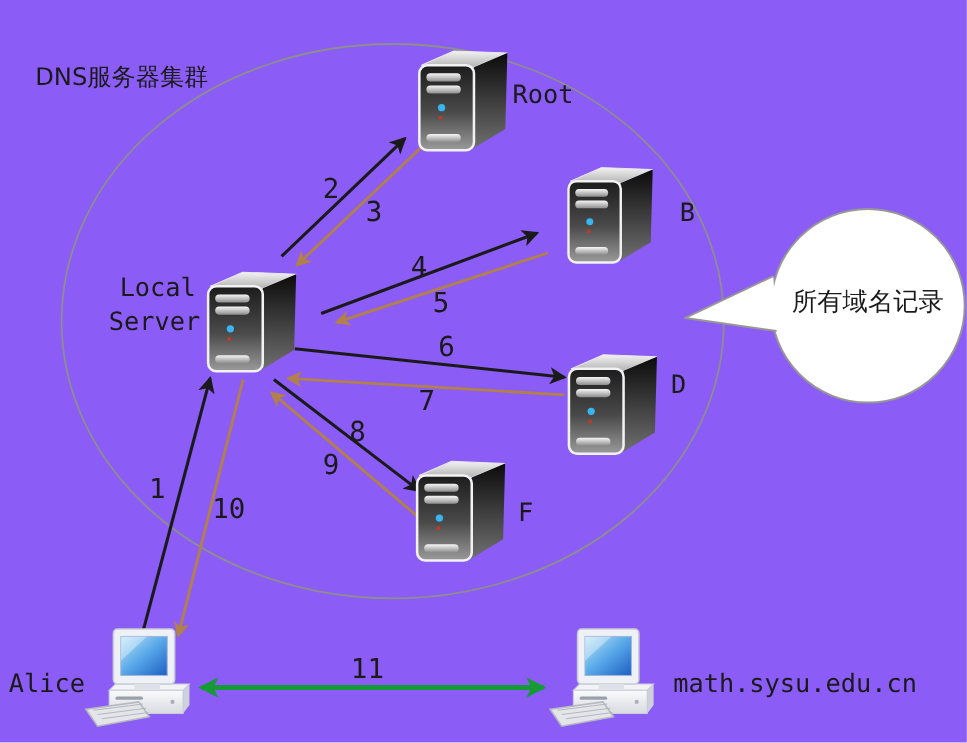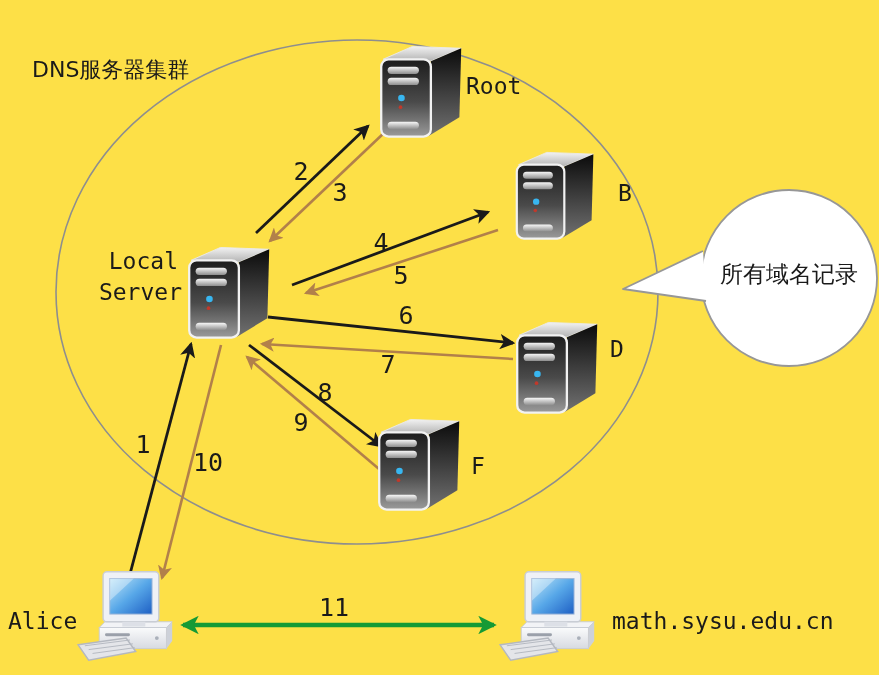--- a/index.html
+++ b/index.html
@@ -1,17 +1,17 @@
 <!DOCTYPE html>
 <html><head>
 <meta charset="utf-8">
 <style>
   html,body{margin:0;padding:0;background:#ffffff;}
   .canvas{
-    position:relative;width:879px;height:675px;background:#fde047;overflow:hidden;
+    position:relative;width:879px;height:675px;background:#8b5cf6;overflow:hidden;
     font-family:"DejaVu Sans Mono", monospace;
   }
   svg text{fill:#1a1a1a;}
   .lbl{font-family:"DejaVu Sans Mono", monospace;font-size:23px;}
   .num{font-family:"DejaVu Sans Mono", monospace;font-size:25px;}
   .cjk{font-family:"DejaVu Sans", "Liberation Sans", sans-serif;}
   .title-cjk{font-size:22px;}
   .bubble-cjk{font-size:23px;}
 </style>
 </head>

